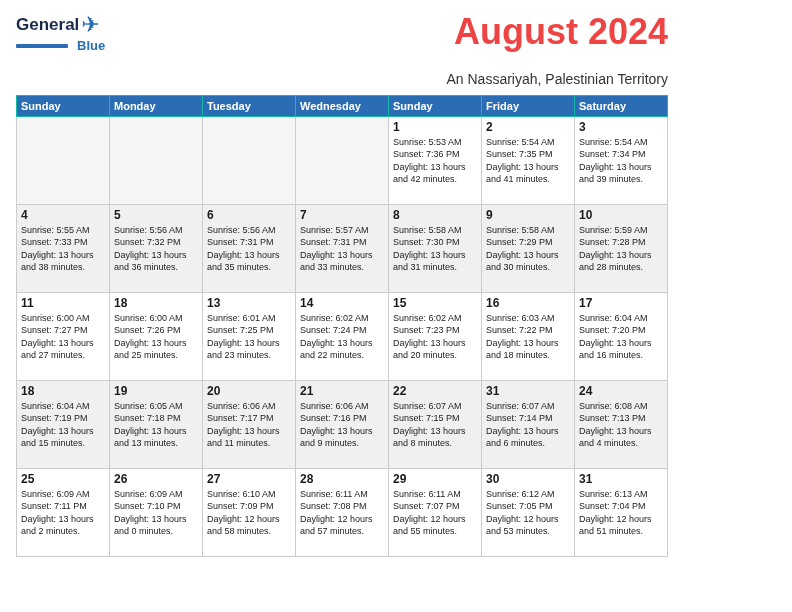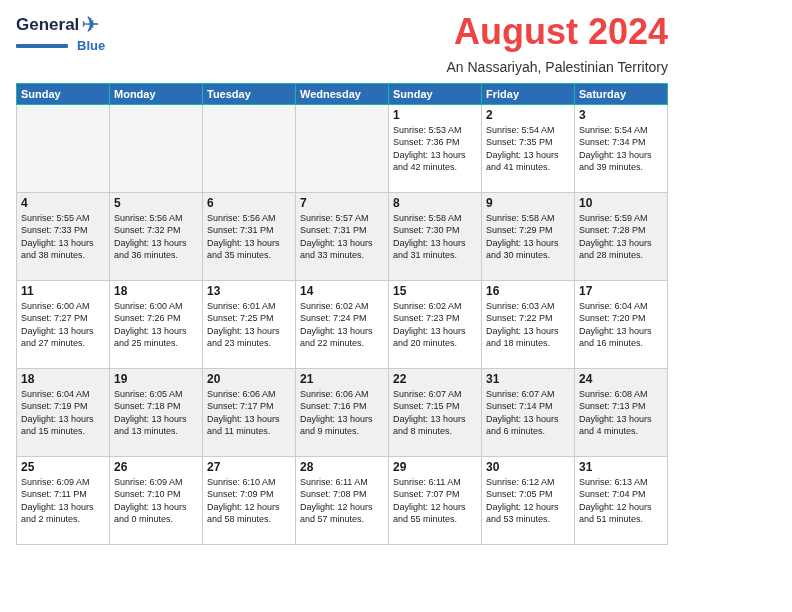--- a/index.html
+++ b/index.html
@@ -36,21 +36,21 @@
     }
     .main-title {
       font-size: 36px;
       font-weight: bold;
       color: #ef4444;
       line-height: 1.1;
     }
     .sub-title {
       font-size: 14px;
       color: #333;
-      margin-top: 7px;
+      margin-top: 19px;
     }
     .calendar {
       width: 100%;
       border-collapse: collapse;
       table-layout: fixed;
     }
     .calendar th {
       background: #2a6db5;
       color: #fff;
       font-size: 11px;

